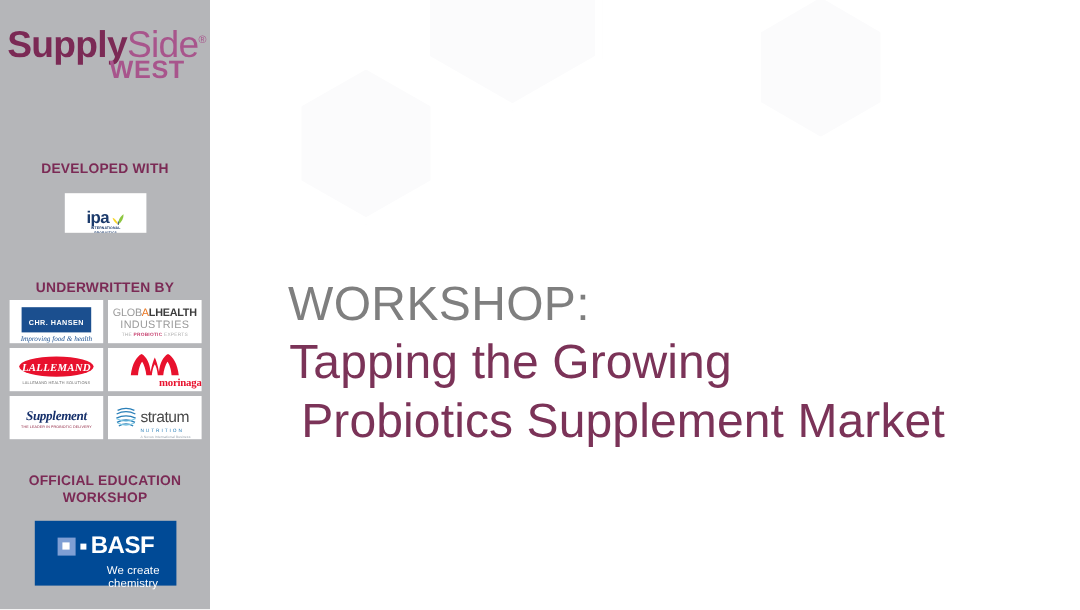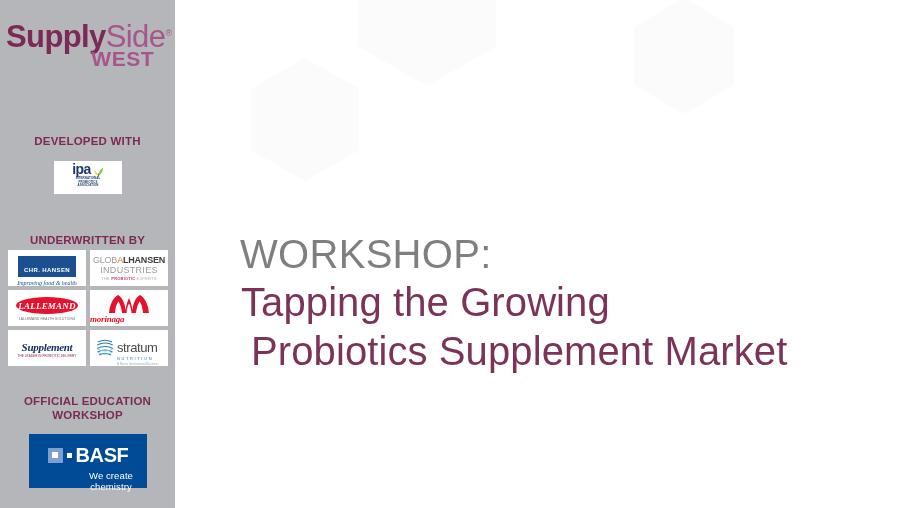--- a/index.html
+++ b/index.html
@@ -109,21 +109,21 @@
     overflow: hidden;
   }
 
   
   #card-ipa { left: 54px; top: 161px; width: 68px; height: 33px; }
   .ipa-row {
     display: flex;
     align-items: flex-start;
     justify-content: center;
     gap: 2px;
-    margin-top: 2px;
+    margin-top: 14px;
   }
   .ipa-word {
     font-size: 14px;
     font-weight: bold;
     color: #1b3a6b;
     letter-spacing: -0.5px;
     line-height: 13px;
   }
   .ipa-leaf {
     width: 11px; height: 11px;
@@ -235,23 +235,22 @@
 
   
   .mor-m {
     margin: 4px auto 0;
     width: 44px;
     height: 19px;
     position: relative;
   }
   .mor-word {
     margin-top: 1px;
-    text-align: left;
+    text-align: right;
     font-family: "Liberation Serif", serif;
-    font-style: italic;
     font-weight: bold;
     font-size: 9px;
     color: #e8112d;
     letter-spacing: -0.2px;
   }
 
   
   .nut-word {
     margin-top: 11px;
     text-align: center;
@@ -414,21 +413,21 @@
     <div id="uw-grid">
 
       <div class="uw-card">
         <div class="chr-box">
           <span>CHR. HANSEN</span>
         </div>
         <div class="chr-tag">Improving food &amp; health</div>
       </div>
 
       <div class="uw-card">
-        <div class="ghi-l1"><span class="ghi-grey">GLOB</span><span class="ghi-orange">A</span><span class="ghi-dark">L</span><span class="ghi-dark">HANSEN</span></div>
+        <div class="ghi-l1"><span class="ghi-grey">GLOB</span><span class="ghi-orange">A</span><span class="ghi-dark">L</span><span class="ghi-dark">HEALTH</span></div>
         <div class="ghi-l2">INDUSTRIES</div>
         <div class="ghi-l3"><span>THE </span><b>PROBIOTIC</b><span> EXPERTS</span></div>
       </div>
 
       <div class="uw-card">
         <div class="lal-oval">
           <span>LALLEMAND</span>
         </div>
         <div class="lal-tag">LALLEMAND HEALTH SOLUTIONS</div>
       </div>

